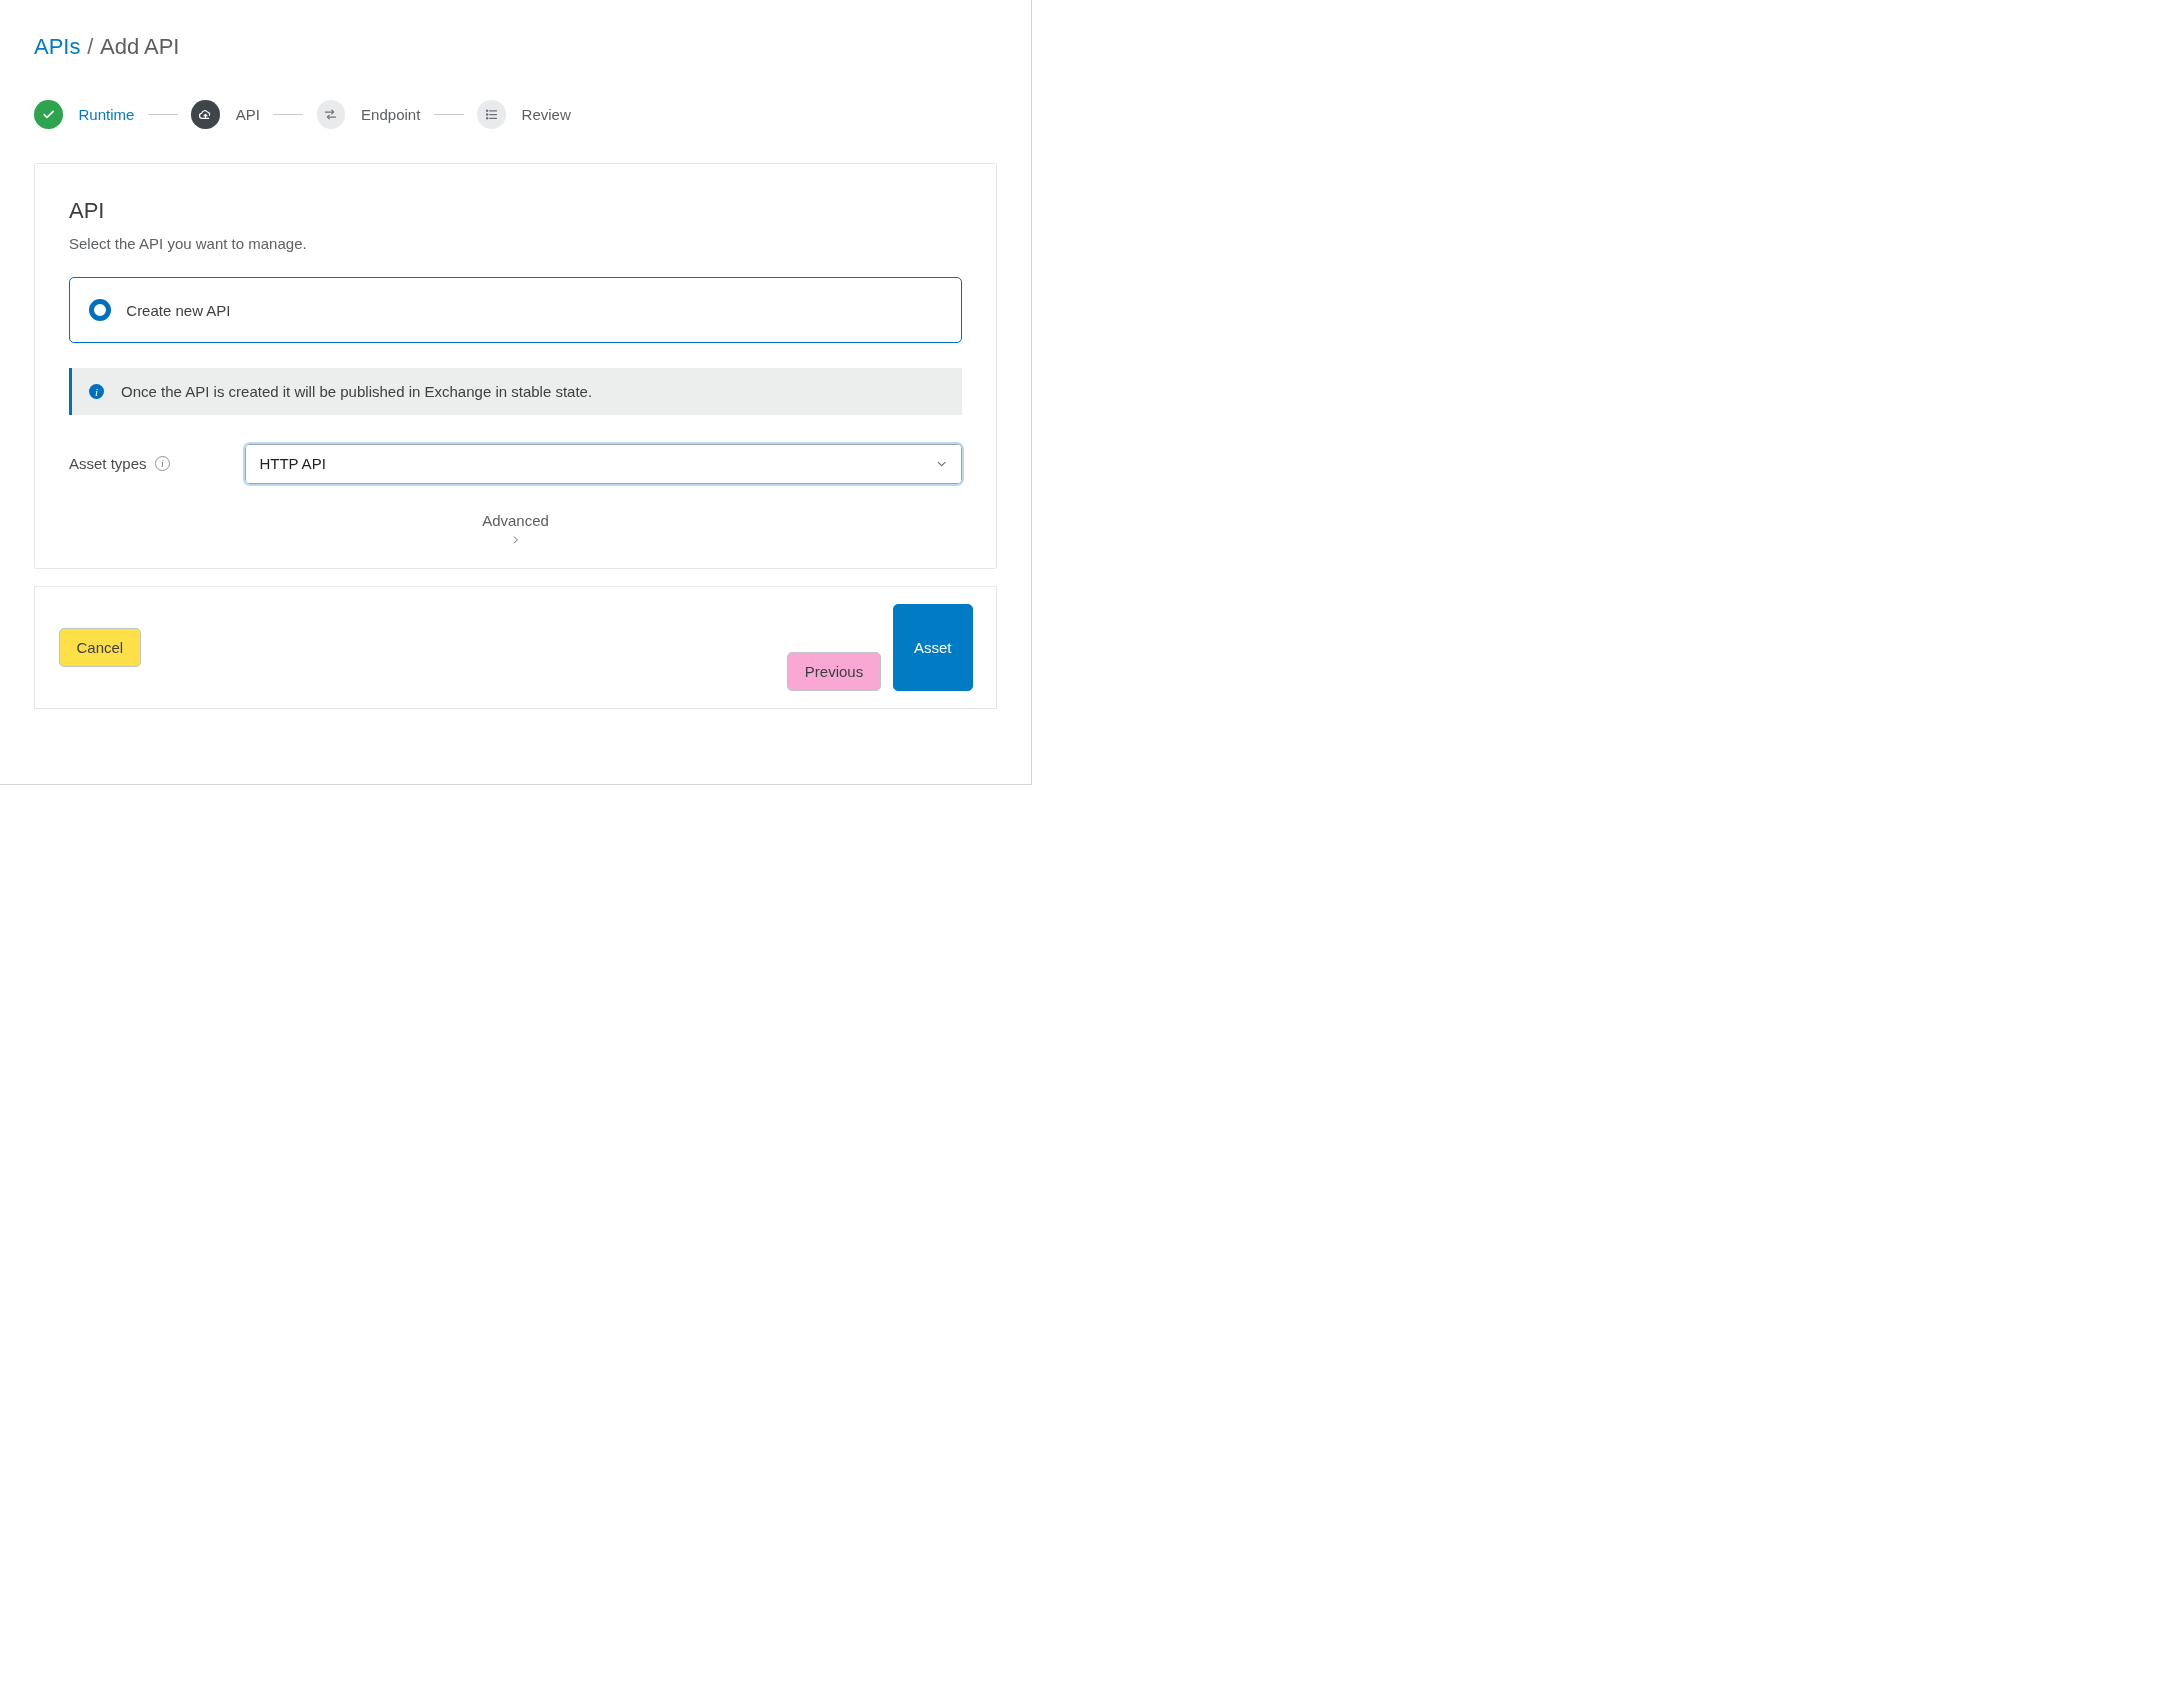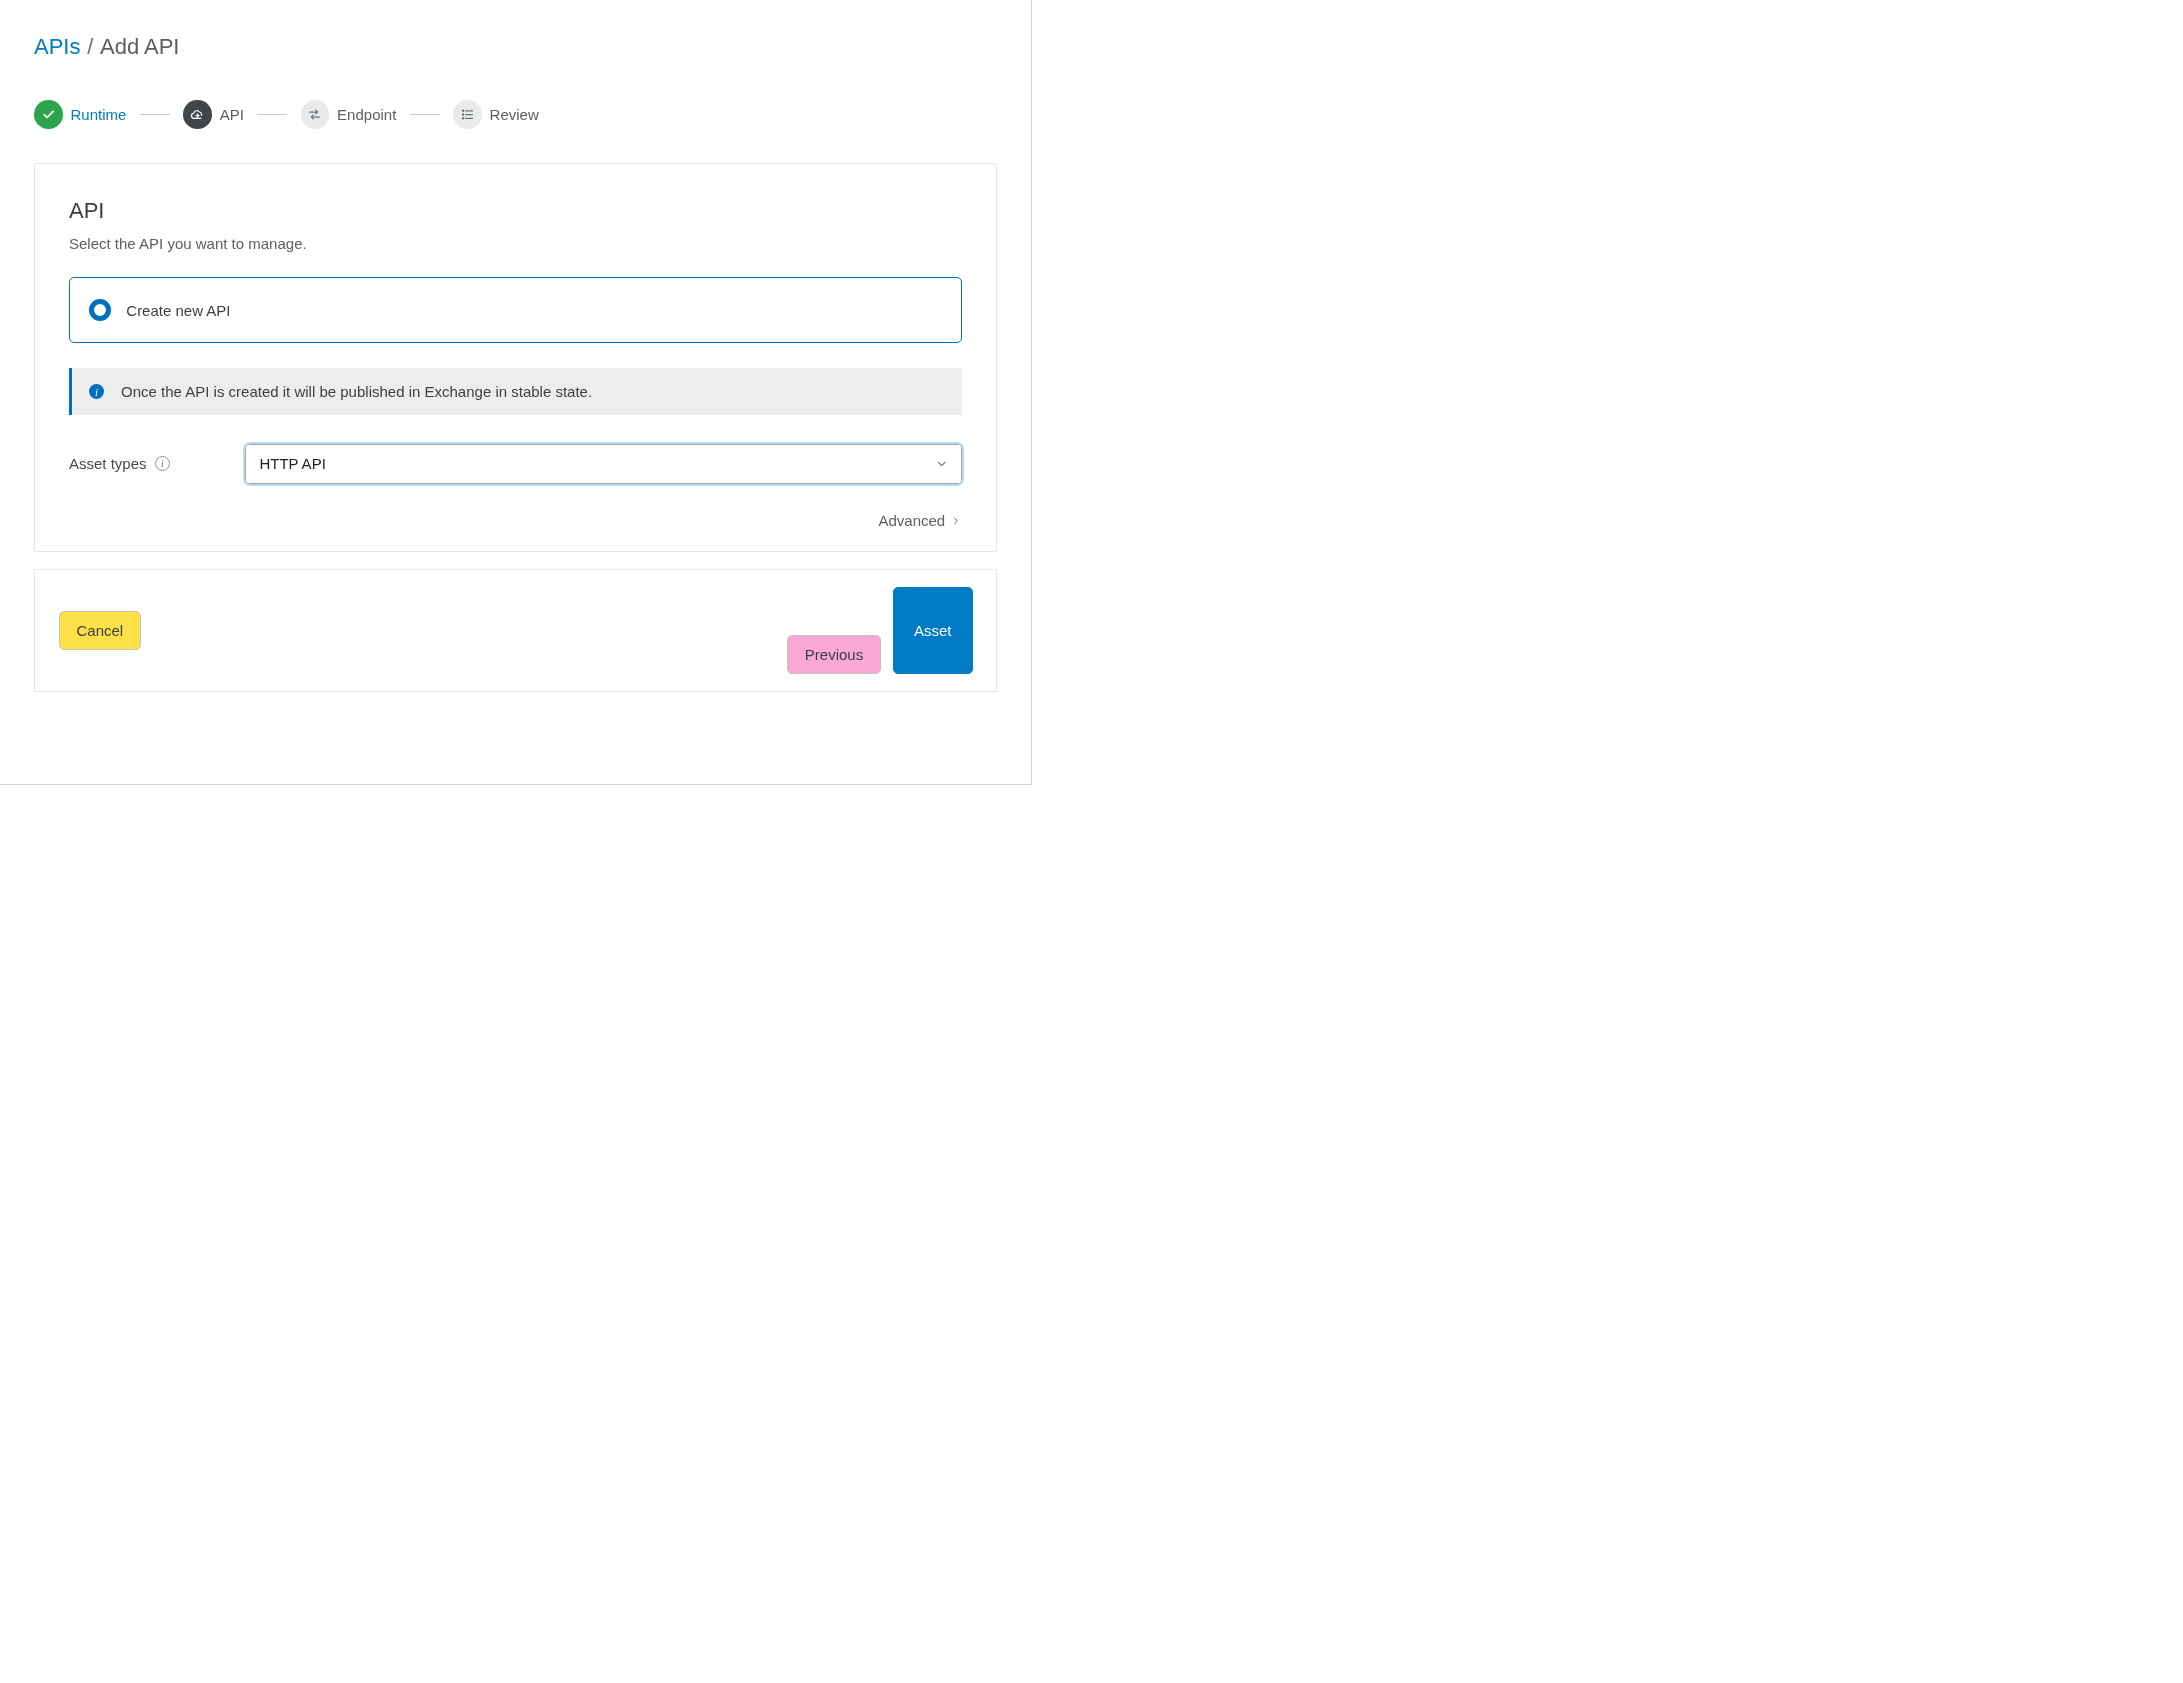--- a/index.html
+++ b/index.html
@@ -31,21 +31,21 @@
   
   .stepper {
     display: flex;
     align-items: center;
     gap: 13.4px;
     margin-bottom: 34px;
   }
   .step {
     display: flex;
     align-items: center;
-    gap: 8px;
+    gap: 16px;
   }
   .step .circle {
     width: 28.5px; height: 28.5px;
     border-radius: 50%;
     display: flex; align-items: center; justify-content: center;
     font-size: 13.4px;
     color: #fff;
   }
   .circle.done { background: #2ea44f; }
   .circle.active { background: #3f4549; }
@@ -160,21 +160,21 @@
     outline: 2.5px solid #bcd9f3;
     border-radius: 5px;
   }
   .chevron {
     position: absolute; right: 13.4px; top: 50%; transform: translateY(-50%);
     pointer-events: none;
     color: #6b7074;
   }
   .advanced-row {
     display: flex; justify-content: flex-end; padding-top: 5px;
-    color: #5b5f62; cursor: pointer; align-items:center; gap:5px;
+    color: #5b5f62; cursor: pointer; align-items:center; gap:5px;flex-direction:column;
   }
   
   .footer-bar {
     border: 0.8px solid #e3e5e7;
     border-top: 0.8px solid #e9ebed;
     display: flex;
     justify-content: space-between;
     padding: 17px 23.5px;
     align-items:center;
   }

